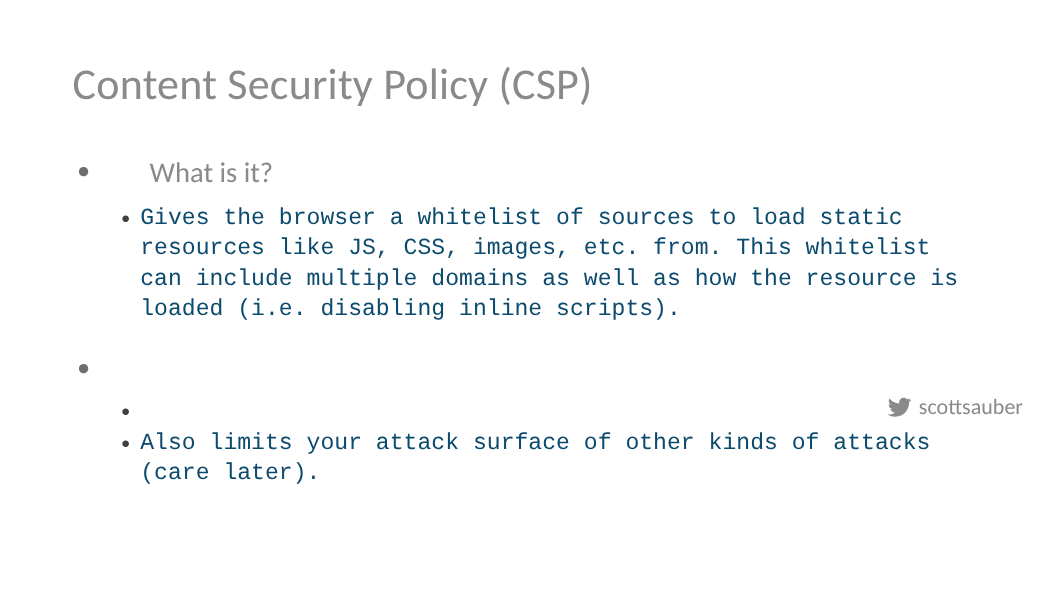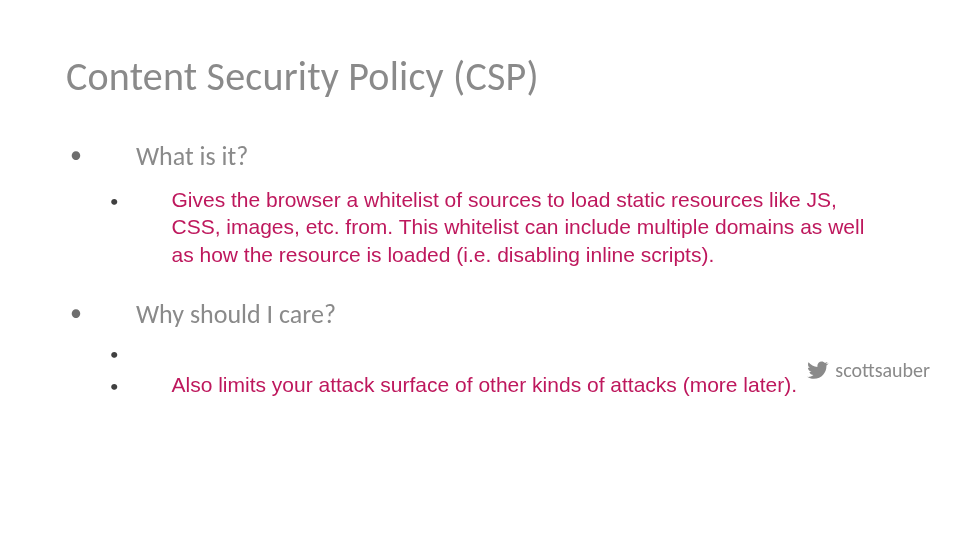--- a/index.html
+++ b/index.html
@@ -8,21 +8,21 @@
   .title { position: absolute; left: 66px; top: 52px; font-size: 40px; font-weight: 300; color: #8a8a8a; letter-spacing: 0.2px; }
   .body { position: absolute; left: 70px; top: 140px; width: 820px; }
   .l1 { list-style: none; }
   .l1 > li { margin-bottom: 30px; }
   .l1-row { display: flex; align-items: baseline; }
   .l1-bullet { color: #6e6e6e; font-size: 24px; line-height: 1; margin-right: 10px; position: relative; top: -2px; }
   .l1-text { color: #8a8a8a; font-size: 26px; font-weight: 300; margin-left: 44px; }
   .l2 { list-style: none; margin-top: 14px; margin-left: 40px; }
   .l2 > li { display: flex; align-items: baseline; margin-bottom: 4px; }
   .l2-bullet { color: #404040; font-size: 17px; line-height: 1.35; margin-right: 9px; }
-  .l2-text { color: #be185d; font-size: 21px; line-height: 1.30; font-family: Liberation Sans, sans-serif; margin-left: 44px; }
+  .l2-text { color: #0c4a6e; font-size: 21px; line-height: 1.30; font-family: Liberation Mono, monospace; }
   .footer { position: absolute; right: 30px; bottom: 18px; display: flex; align-items: center; gap: 6px; }
   .footer-text { color: #8a8a8a; font-size: 20px; font-weight: 300; }
   .twitter-icon svg { width: 22px; height: 22px; display: block; }
   .twitter-icon svg path { fill: #8a8a8a; }
 </style>
 </head>
 <body>
 
 <div class="slide">
 
@@ -40,29 +40,28 @@
           <li>
             <span class="l2-bullet">•</span>
             <span class="l2-text">Gives the browser a whitelist of sources to load static resources like JS, CSS, images, etc. from.  This whitelist can include multiple domains as well as how the resource is loaded (i.e. disabling inline scripts).</span>
           </li>
         </ul>
       </li>
 
       <li>
         <div class="l1-row">
           <span class="l1-bullet">•</span>
-          <span class="l1-text">Why should I care?</span>
         </div>
         <ul class="l2">
           <li>
             <span class="l2-bullet">•</span>
           </li>
           <li>
             <span class="l2-bullet">•</span>
-            <span class="l2-text">Also limits your attack surface of other kinds of attacks (more later).</span>
+            <span class="l2-text">Also limits your attack surface of other kinds of attacks (care later).</span>
           </li>
         </ul>
       </li>
 
     </ul>
   </div>
 
   <div class="footer">
     <span class="twitter-icon">
       <svg viewBox="0 0 24 24">

